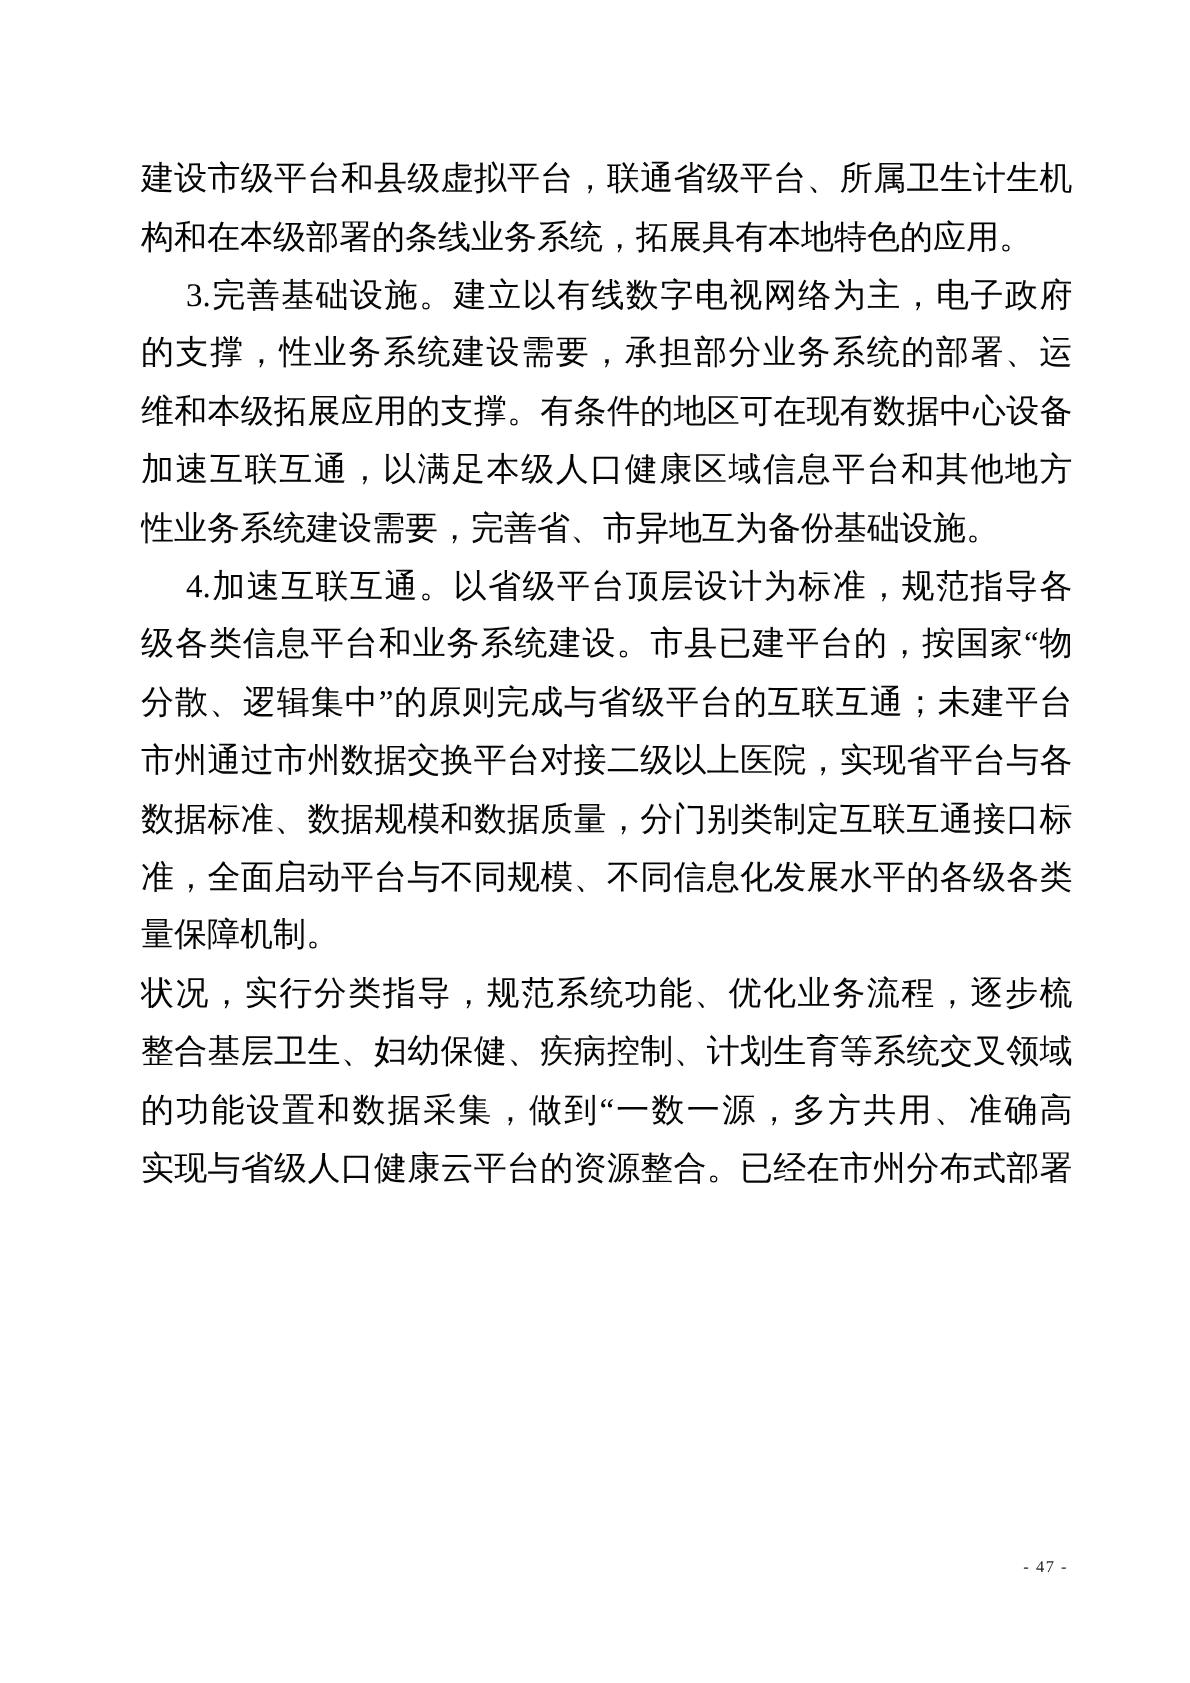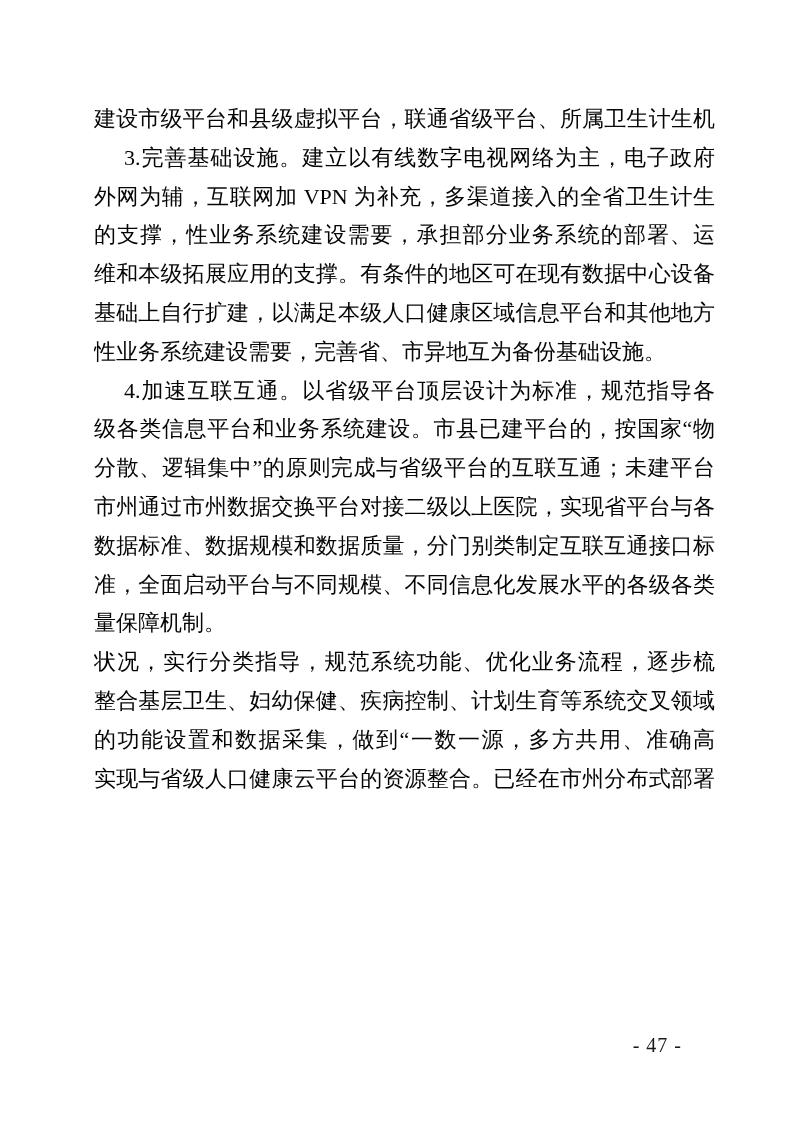--- a/index.html
+++ b/index.html
@@ -37,43 +37,43 @@
   }
   .line.end {
     text-align-last: left;
   }
   .line.indent {
     text-indent: 30px;
   }
   .pagenum {
     position: absolute;
     top: 1034px;
-    right: 111px;
-    font-size: 20px;
+    right: 81px;
+    font-size: 11px;
     line-height: 22px;
     letter-spacing: 1px;
     color: #1a1a1a;
   }
 </style>
 </head>
 <body>
 
 <div class="page">
   <div class="content">
 
     <div class="para">
       <div class="line">建设市级平台和县级虚拟平台，联通省级平台、所属卫生计生机</div>
+      <div class="line end">构和在本级部署的条线业务系统，拓展具有本地特色的应用。</div>
     </div>
 
     <div class="para">
       <div class="line indent">3.完善基础设施。建立以有线数字电视网络为主，电子政府</div>
-      <div class="line">外网为辅，互联网加 VPN 为补充，多渠道接入的全省卫生计生</div>
       <div class="line">的支撑，性业务系统建设需要，承担部分业务系统的部署、运</div>
       <div class="line">维和本级拓展应用的支撑。有条件的地区可在现有数据中心设备</div>
-      <div class="line">基础上自行扩建，以满足本级人口健康区域信息平台和其他地方</div>
+      <div class="line">加速互联互通，以满足本级人口健康区域信息平台和其他地方</div>
       <div class="line end">性业务系统建设需要，完善省、市异地互为备份基础设施。</div>
     </div>
 
     <div class="para">
       <div class="line indent">4.加速互联互通。以省级平台顶层设计为标准，规范指导各</div>
       <div class="line">级各类信息平台和业务系统建设。市县已建平台的，按国家“物理</div>
       <div class="line">分散、逻辑集中”的原则完成与省级平台的互联互通；未建平台的</div>
       <div class="line">市州通过市州数据交换平台对接二级以上医院，实现省平台与各</div>
       <div class="line">数据标准、数据规模和数据质量，分门别类制定互联互通接口标</div>
       <div class="line">准，全面启动平台与不同规模、不同信息化发展水平的各级各类</div>

